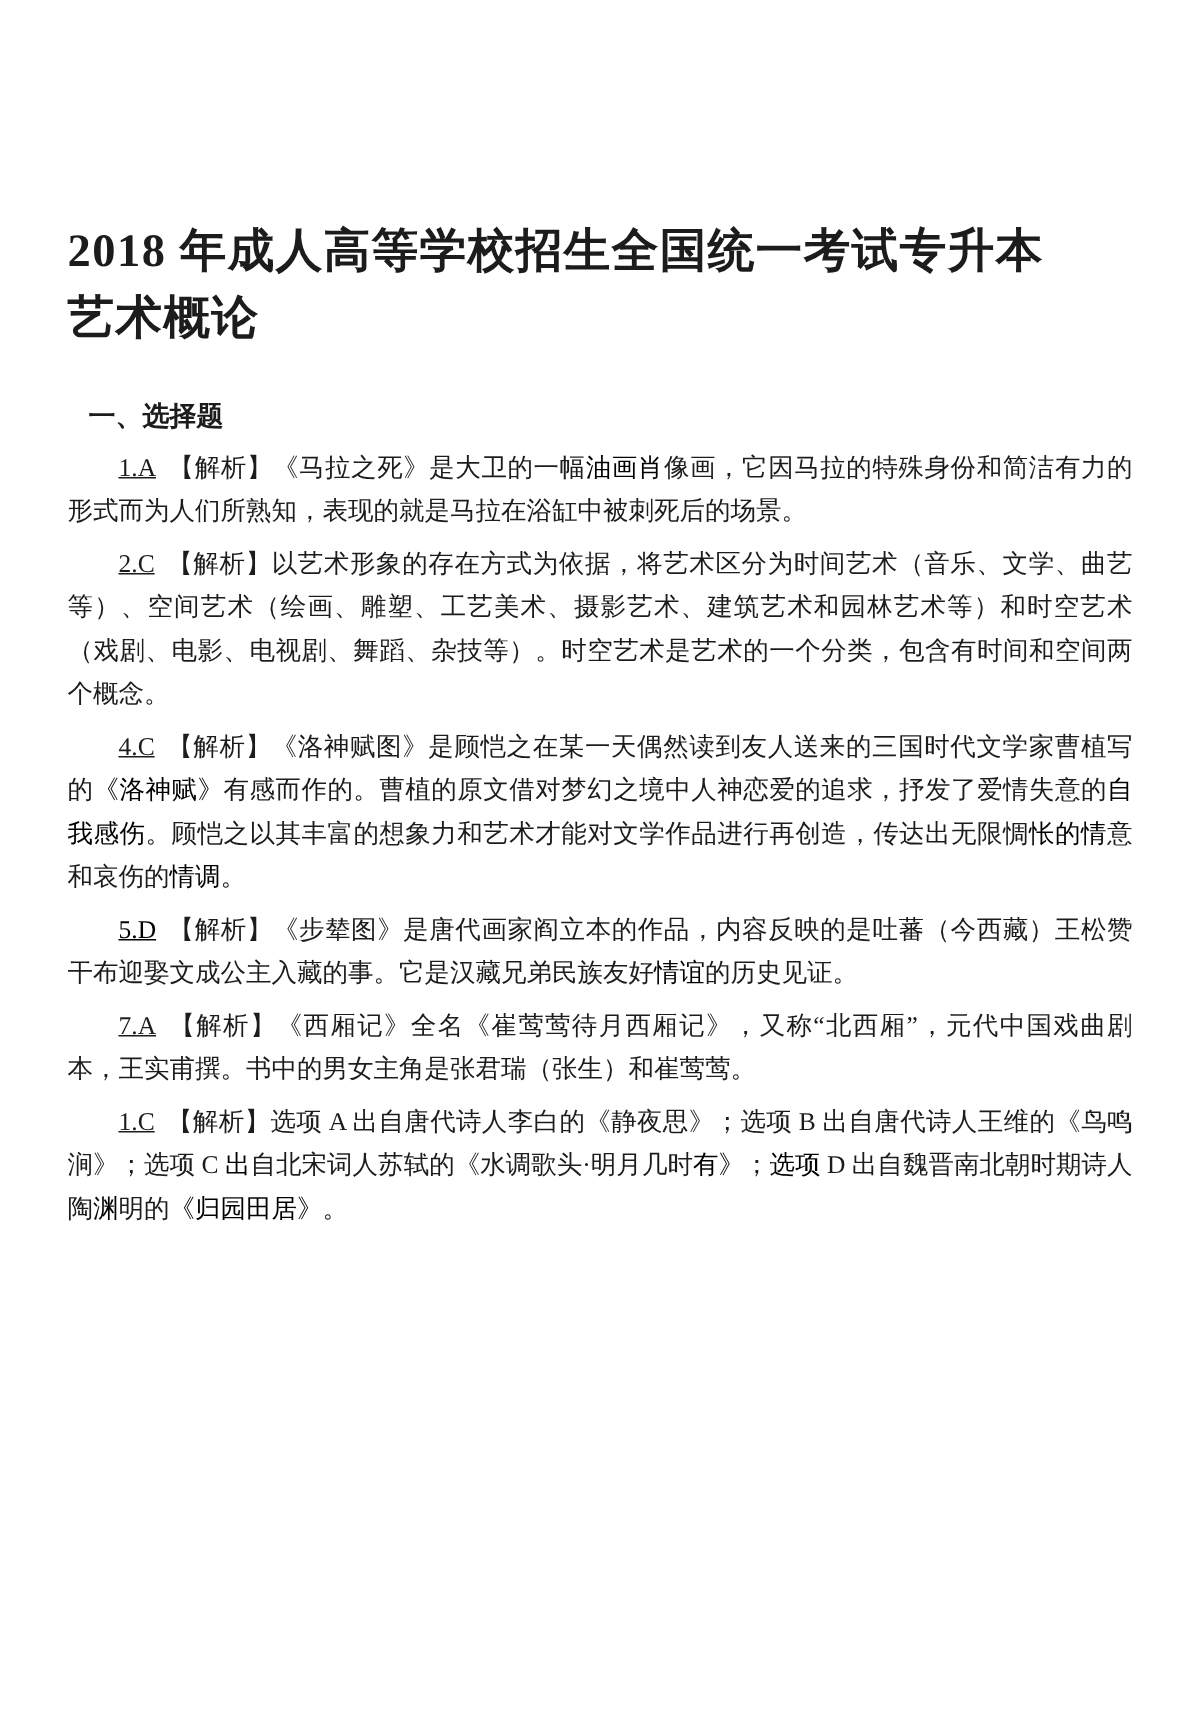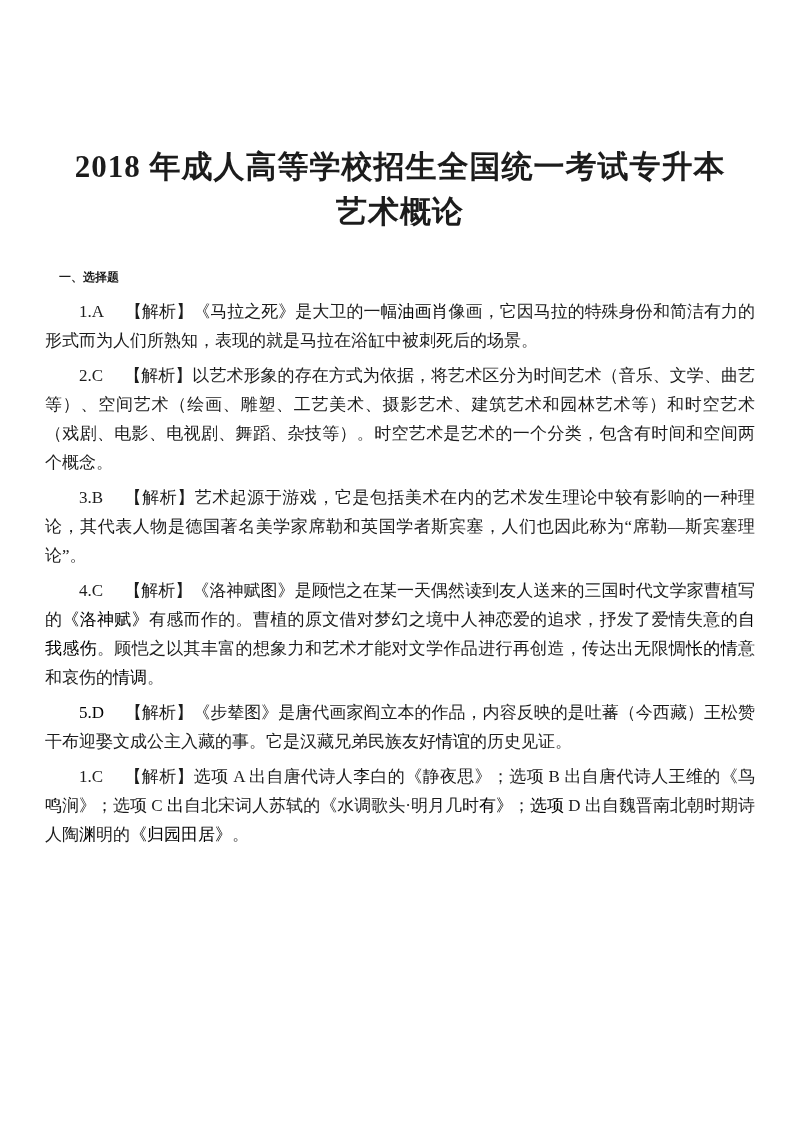--- a/index.html
+++ b/index.html
@@ -15,59 +15,60 @@
     color: #1c1c1c;
   }
   .page {
     box-sizing: border-box;
     width: 800px;
     height: 1145px;
     padding: 144px 45px 0 45px;
     background: #ffffff;
   }
   .title {
-    text-align: center;
+    text-align: left;
     font-weight: bold;
     font-size: 31px;
     line-height: 45px;
     letter-spacing: 1px;
     margin: 0;
   }
   .section-heading {
     font-family: Liberation Serif, serif;
     font-weight: bold;
-    font-size: 12px;
+    font-size: 18px;
     line-height: 22px;
     margin: 32px 0 9px 14px;
   }
   .answers {
     margin: 0;
   }
   .para {
     font-size: 17px;
     line-height: 29px;
     text-align: justify;
     text-indent: 2em;
     margin: 0 0 6px 0;
   }
   .num {
-    margin-right: 21px;
+    margin-right: 8px;
+    text-decoration: underline;
   }
   .hl {
     color: #000000;
   }
 </style>
 </head>
 <body>
 
 <div class="page">
   <h1 class="title">2018 年成人高等学校招生全国统一考试专升本</h1>
   <h1 class="title">艺术概论</h1>
   <div class="section-heading">一、选择题</div>
   <div class="answers">
       <p class="para"><span class="num">1.A</span><span>【解析】《马拉之死》是大卫的一幅</span><span class="hl">油画肖</span><span>像画，它因马拉的特殊身份和简洁有力的形式而为人们所熟知，表现的就是马拉在浴缸中被刺死后的场景。</span></p>
       <p class="para"><span class="num">2.C</span><span>【解析】以艺术形象的存在方式为依据，将艺术区分为时间艺术（音乐、文学、曲艺等）、空间艺术（绘画、雕塑、工艺美术、摄影艺术、建筑艺术和园林艺术等）和时空艺术（戏剧、电影、电视剧、舞蹈、杂技等）。时空艺术是艺术的一个分类，包含有时间和空间两个概念。</span></p>
-      <p class="para"><span class="num">3.B</span><span>【解析】艺术起源于游戏，它是包括美术在内的艺术发生理论中较有影响的一种理论，其代表人物是德国著名美学家席勒和英国学者斯宾塞，人们也因此称为“席勒—斯宾塞理论”。</span></p>
       <p class="para"><span class="num">4.C</span><span>【解析】《洛神赋图》是顾恺之在某一天偶然读到友人送来的三国时代文学家曹植写的</span><span class="hl">《洛神赋》</span><span>有感而作的。曹植的原文借对梦幻之境中人神恋爱的追求，抒发了爱情失意的</span><span class="hl">自我感伤</span><span>。顾恺之以其丰富的想象力和艺术才能对文学作品进行再创造，传达出无限惆</span><span class="hl">怅的情</span><span>意和哀伤的</span><span class="hl">情调</span><span>。</span></p>
       <p class="para"><span class="num hl">5.D</span><span>【解析】《步辇图》是唐代画家阎立本的作品，内容反映的是吐蕃（今西藏）王松赞干布迎娶文成公主入藏的事。它是汉藏兄弟民族友好</span><span class="hl">情谊</span><span>的历史见证。</span></p>
+      <p class="para"><span class="num">7.A</span><span>【解析】《西厢记》全名《崔莺莺待月西厢记》，又称“北西厢”，元代中国戏曲剧本，王实甫撰。书中的男女主角是张君瑞（张生）和崔莺莺。</span></p>
       <p class="para"><span class="num">1.C</span><span>【解析】选项 A 出自唐代诗人李白的《静夜思》；选项 B 出自唐代诗人王维的《鸟鸣涧》；选项 C </span><span class="hl">出</span><span>自北宋词人苏轼的《水调歌头·明月几时</span><span class="hl">有》</span><span>；</span><span class="hl">选项</span><span> D 出自魏晋南北朝时期诗人陶</span><span class="hl">渊</span><span>明的</span><span class="hl">《归园田居》</span><span>。</span></p>
     </div>
 </div>
 
 </body></html>

